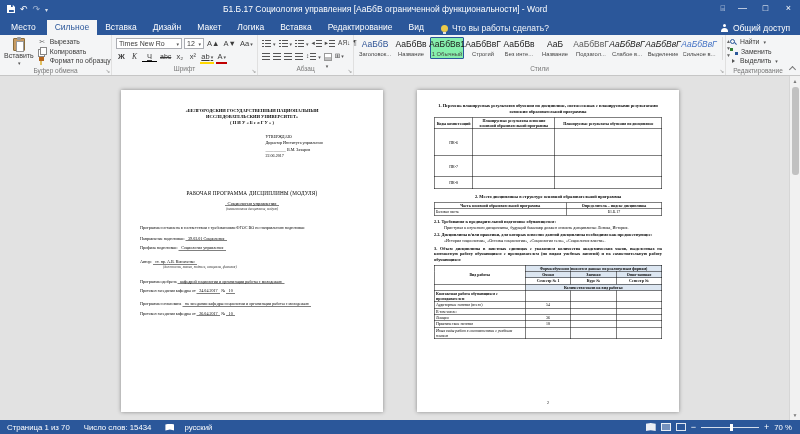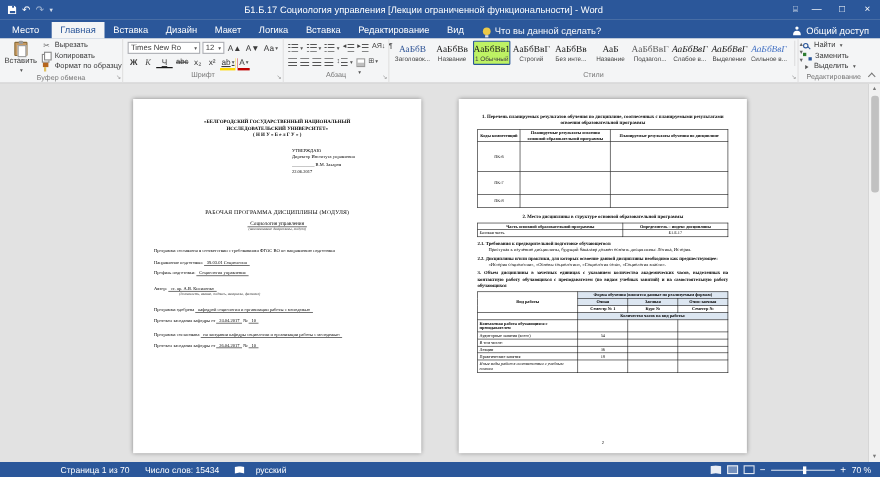--- a/index.html
+++ b/index.html
@@ -71,23 +71,23 @@
   .pargrp .row{display:flex;align-items:center;gap:3px;height:13px;}
   .pic{display:flex;align-items:center;gap:1px;height:8px;}
   .dots{width:2px;height:7px;background:repeating-linear-gradient(#555 0 1px,transparent 1px 3px);}
   .bars{width:6px;height:7px;background:repeating-linear-gradient(#555 0 1px,transparent 1px 3px);}
   .bars.wide{width:8px;}
   .tinytxt{font-size:6.5px;color:#444;line-height:1;}
   .shade-sq{width:8px;height:8px;background:linear-gradient(#bfbfbf,#bfbfbf) 0 100%/100% 3px no-repeat,#fff;border:1px solid #999;}
   
   .styles-cards{display:flex;gap:2px;align-items:stretch;}
   .scard{width:34px;border:1px solid transparent;border-radius:1px;display:flex;flex-direction:column;align-items:center;justify-content:center;padding:1px 1px 0;background:#fff0;}
-  .scard .samp{font-family:Liberation Serif, serif;font-size:8.5px;line-height:11px;white-space:nowrap;color:#1a1a1a;}
+  .scard .samp{font-family:Liberation Sans, sans-serif;font-size:8.5px;line-height:11px;white-space:nowrap;color:#1a1a1a;}
   .scard .sname{font-size:5.8px;color:#444;line-height:8px;white-space:nowrap;overflow:hidden;max-width:34px;}
-  .scard.selected{border-color:#2b579a;background:#bef264;}
+  .scard.selected{border-color:#2b579a;background:#86efac;}
   .samp.c-blue{color:#2f5496;}
   .samp.c-it{font-style:italic;}
   .samp.c-gray{color:#595959;}
   .samp.c-accent{color:#4472c4;font-style:italic;}
   .styles-scroll{display:flex;flex-direction:column;justify-content:space-between;border-left:1px solid #dcdcdc;margin-left:2px;padding:1px 1px;}
   .styles-scroll span{font-size:5px;color:#666;text-align:center;line-height:7px;width:9px;}
   
   .editgrp{display:flex;flex-direction:column;gap:0;}
   .ebtn{display:flex;align-items:center;gap:3px;font-size:6.8px;height:9.5px;white-space:nowrap;}
   .mag{width:5px;height:5px;border:1px solid #2b579a;border-radius:50%;position:relative;margin-right:2px;}
@@ -115,21 +115,21 @@
   .para{font-size:8.4px;line-height:1.35;text-indent:20px;text-align:justify;}
   .shaded{background:#dce6f1;}
   .pgnum{position:absolute;left:0;right:0;bottom:14px;text-align:center;font-size:8px;}
   
   .vscroll{position:absolute;right:0;top:0;bottom:0;width:11px;background:#f1f1f1;border-left:1px solid #d6d6d6;display:flex;flex-direction:column;align-items:center;}
   .vscroll .arr{font-size:5px;color:#7a7a7a;line-height:10px;height:10px;}
   .vscroll .thumb{width:7px;height:88px;background:#c1c1c1;border-radius:3px;margin-top:1px;}
   .vscroll .arr.bottom{margin-top:auto;}
 
   
-  .statusbar{height:14px;background:#2b579a;color:#fff;display:flex;align-items:center;font-size:7.8px;flex:0 0 auto;padding-left:48px;}
+  .statusbar{height:14px;background:#2b579a;color:#fff;display:flex;align-items:center;font-size:7.8px;flex:0 0 auto;}
   .sitem{padding:0 7px;white-space:nowrap;}
   .book{width:9px;height:7px;background:#fff;clip-path:polygon(0 15%,50% 0,100% 15%,100% 100%,50% 85%,0 100%);margin:0 3px 0 7px;}
   .sright{margin-left:auto;display:flex;align-items:center;gap:5px;padding-right:8px;}
   .vicon{width:10px;height:8px;border:1px solid rgba(255,255,255,.85);}
   .vicon.active{background:rgba(255,255,255,.35);}
   .vicon.book2{clip-path:polygon(0 10%,50% 0,100% 10%,100% 100%,50% 90%,0 100%);background:rgba(255,255,255,.9);border:none;}
   .zoomtrack{width:58px;height:1px;background:rgba(255,255,255,.8);position:relative;}
   .zoomthumb{position:absolute;left:50%;top:-3px;width:3px;height:7px;background:#fff;}
   .zsign{font-size:9px;line-height:1;}
 </style>
@@ -138,42 +138,42 @@
 
 <div class="app">
 
   <div class="titlebar">
     <div class="qat">
       <span class="floppy"></span>
       <span class="glyph">↶</span>
       <span class="glyph dim">↷</span>
       <span class="dd2">▾</span>
     </div>
-    <div class="tb-title">Б1.Б.17 Социология управления [Лекции ограниченной функциональности] - Word</div>
+    <div class="tb-title">Б1.Б.17 Социология управления [АаБбВ ограниченной функциональности] - Word</div>
     <div class="ribopts">⌸</div>
     <div class="winctl">
       <span>—</span>
       <span>□</span>
       <span>×</span>
     </div>
   </div>
 
   <div class="tabsrow">
     <div class="tab file">Место</div>
-    <div class="tab selected">Главная</div>
+    <div class="tab selected">Сильное</div>
     <div class="tab">Вставка</div>
     <div class="tab">Дизайн</div>
     <div class="tab">Макет</div>
     <div class="tab">Логика</div>
     <div class="tab">Вставка</div>
     <div class="tab">Редактирование</div>
     <div class="tab">Вид</div>
     <div class="tellme">
       <span class="bulb"></span>
-      <span>Что вы данной сделать?</span>
+      <span>Что вы работы сделать?</span>
     </div>
     <div class="share-top">
       <span class="person"></span>
       <span>Общий доступ</span>
     </div>
   </div>
 
   <div class="ribbon">
 
     <div class="rgroup" style="width:112px;">

